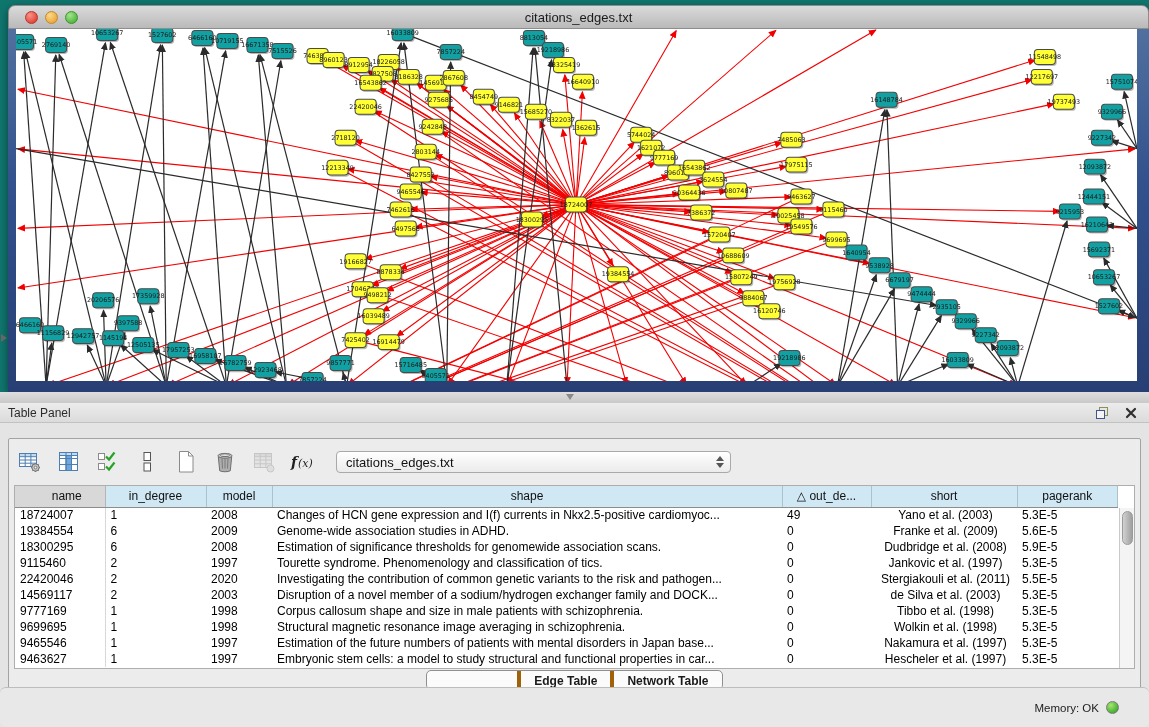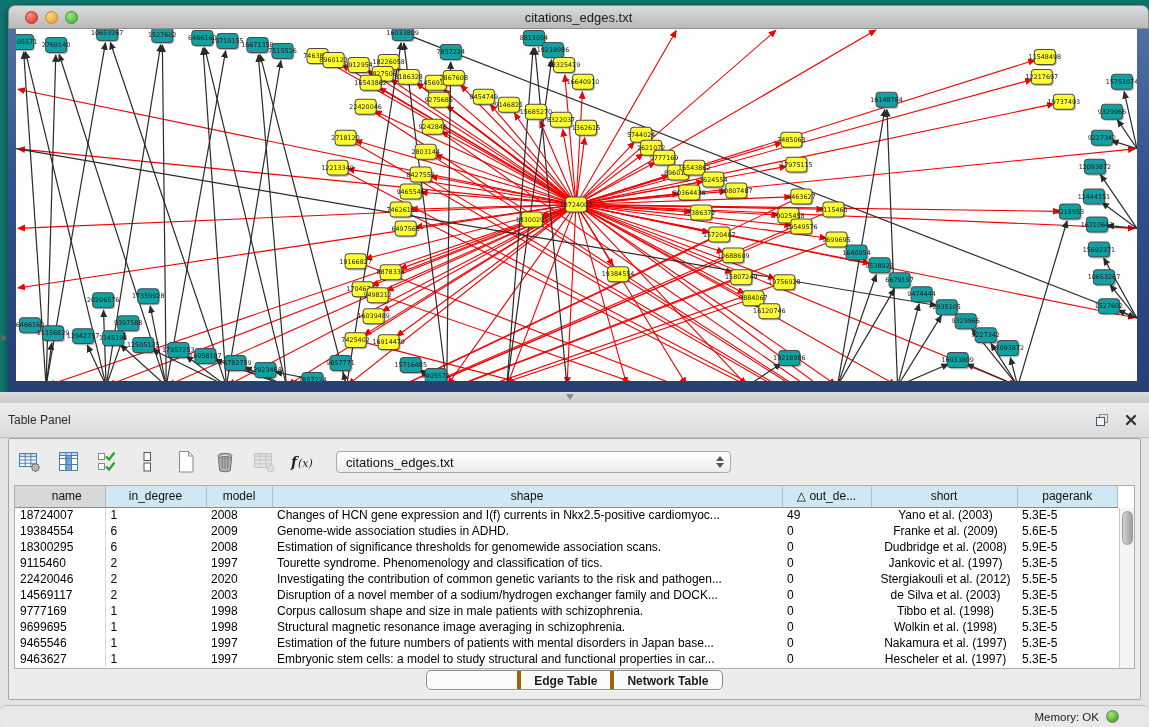--- a/index.html
+++ b/index.html
@@ -28,21 +28,21 @@
     border-left:6px solid #666; border-top:4px solid transparent; border-bottom:4px solid transparent; }
 
   
   .splitter { position:absolute; top:392px; left:0; right:0; height:11px;
     background:linear-gradient(#dedede,#c9c9c9); }
   .split-handle { position:absolute; left:566px; top:2px; width:0; height:0;
     border-left:4px solid transparent; border-right:4px solid transparent; border-top:6px solid #8a8a8a; }
 
   
   .table-panel { position:absolute; top:403px; left:0; right:0; bottom:0; background:#e4e4e4; }
-  .tp-titlebar { height:35px; background:linear-gradient(#ececec,#dbdbdb);
+  .tp-titlebar { height:20px; background:linear-gradient(#ececec,#dbdbdb);
     border-bottom:1px solid #c2c2c2; display:flex; align-items:center; padding:0 12px 0 8px; font-size:12px; color:#2b2b2b; }
   .tp-actions { margin-left:auto; display:flex; align-items:center; gap:16px; }
   .tp-actions span { display:inline-flex; cursor:default; }
   .tp-body { position:absolute; top:21px; left:0; right:0; bottom:24px; }
   .inner { position:absolute; left:8px; right:8px; top:14px; bottom:3px;
     border:1px solid #a3a3a3; border-radius:2px; background:#ececec; }
 
   .toolbar { position:absolute; top:6px; left:6px; right:6px; height:34px; display:flex; align-items:center; }
   .tb-icons { display:flex; align-items:center; gap:9px; margin-right:18px; }
   .tbtn { width:30px; height:27px; display:inline-flex; align-items:center; justify-content:center; }
@@ -69,21 +69,21 @@
   .thumb { width:11px; height:34px; margin:3px auto 0; border-radius:6px;
     background:linear-gradient(90deg,#d2d2d2,#9f9f9f); border:1px solid #9a9a9a; }
 
   .tabsbar { position:absolute; left:0; right:0; bottom:5px; text-align:center; }
   .tabs { display:inline-flex; border:1px solid #8f8f8f; border-radius:5px; overflow:hidden;
     background:#fbfbfb; height:20px; box-shadow:0 1px 1px rgba(255,255,255,.7); }
   .tab { padding:0 13px; line-height:20px; font-size:12px; font-weight:bold; color:#1a1a1a; border-left:4px solid #a16207; }
   .tab:first-child { border-left:none; }
   .tab.active { background:linear-gradient(#828282,#5e5e5e); color:#e9e9e9; font-weight:bold;margin-top:20px; }
 
-  .statusbar { position:absolute; bottom:0; left:0; right:0; height:22px; background:#e8e8e8;
+  .statusbar { position:absolute; bottom:0; left:0; right:0; height:40px; background:#e8e8e8;
     border-top:1px solid #bdbdbd; display:flex; align-items:center; justify-content:flex-end;
     gap:7px; padding-right:30px; font-size:11.5px; color:#1d1d1d;border-radius:6px; }
   .memdot { width:13px; height:13px; border-radius:50%; border:1px solid #7a7a7a;
     background:radial-gradient(circle at 35% 30%,#a9e66d,#3fae2f 75%); }
 </style>
 </head>
 <body>
 
 <div class="stage">
 
@@ -985,21 +985,21 @@
                   <td class="c4">0</td>
                   <td class="c5">Jankovic et al. (1997)</td>
                   <td class="c6">5.3E-5</td>
                 </tr>
                 <tr>
                   <td class="c0">22420046</td>
                   <td class="c1">2</td>
                   <td class="c2">2020</td>
                   <td class="c3">Investigating the contribution of common genetic variants to the risk and pathogen...</td>
                   <td class="c4">0</td>
-                  <td class="c5">Stergiakouli et al. (2012)</td>
+                  <td class="c5">Stergiakouli et al. (2011)</td>
                   <td class="c6">5.5E-5</td>
                 </tr>
                 <tr>
                   <td class="c0">14569117</td>
                   <td class="c1">2</td>
                   <td class="c2">2003</td>
                   <td class="c3">Disruption of a novel member of a sodium/hydrogen exchanger family and DOCK...</td>
                   <td class="c4">0</td>
                   <td class="c5">de Silva et al. (2003)</td>
                   <td class="c6">5.3E-5</td>

